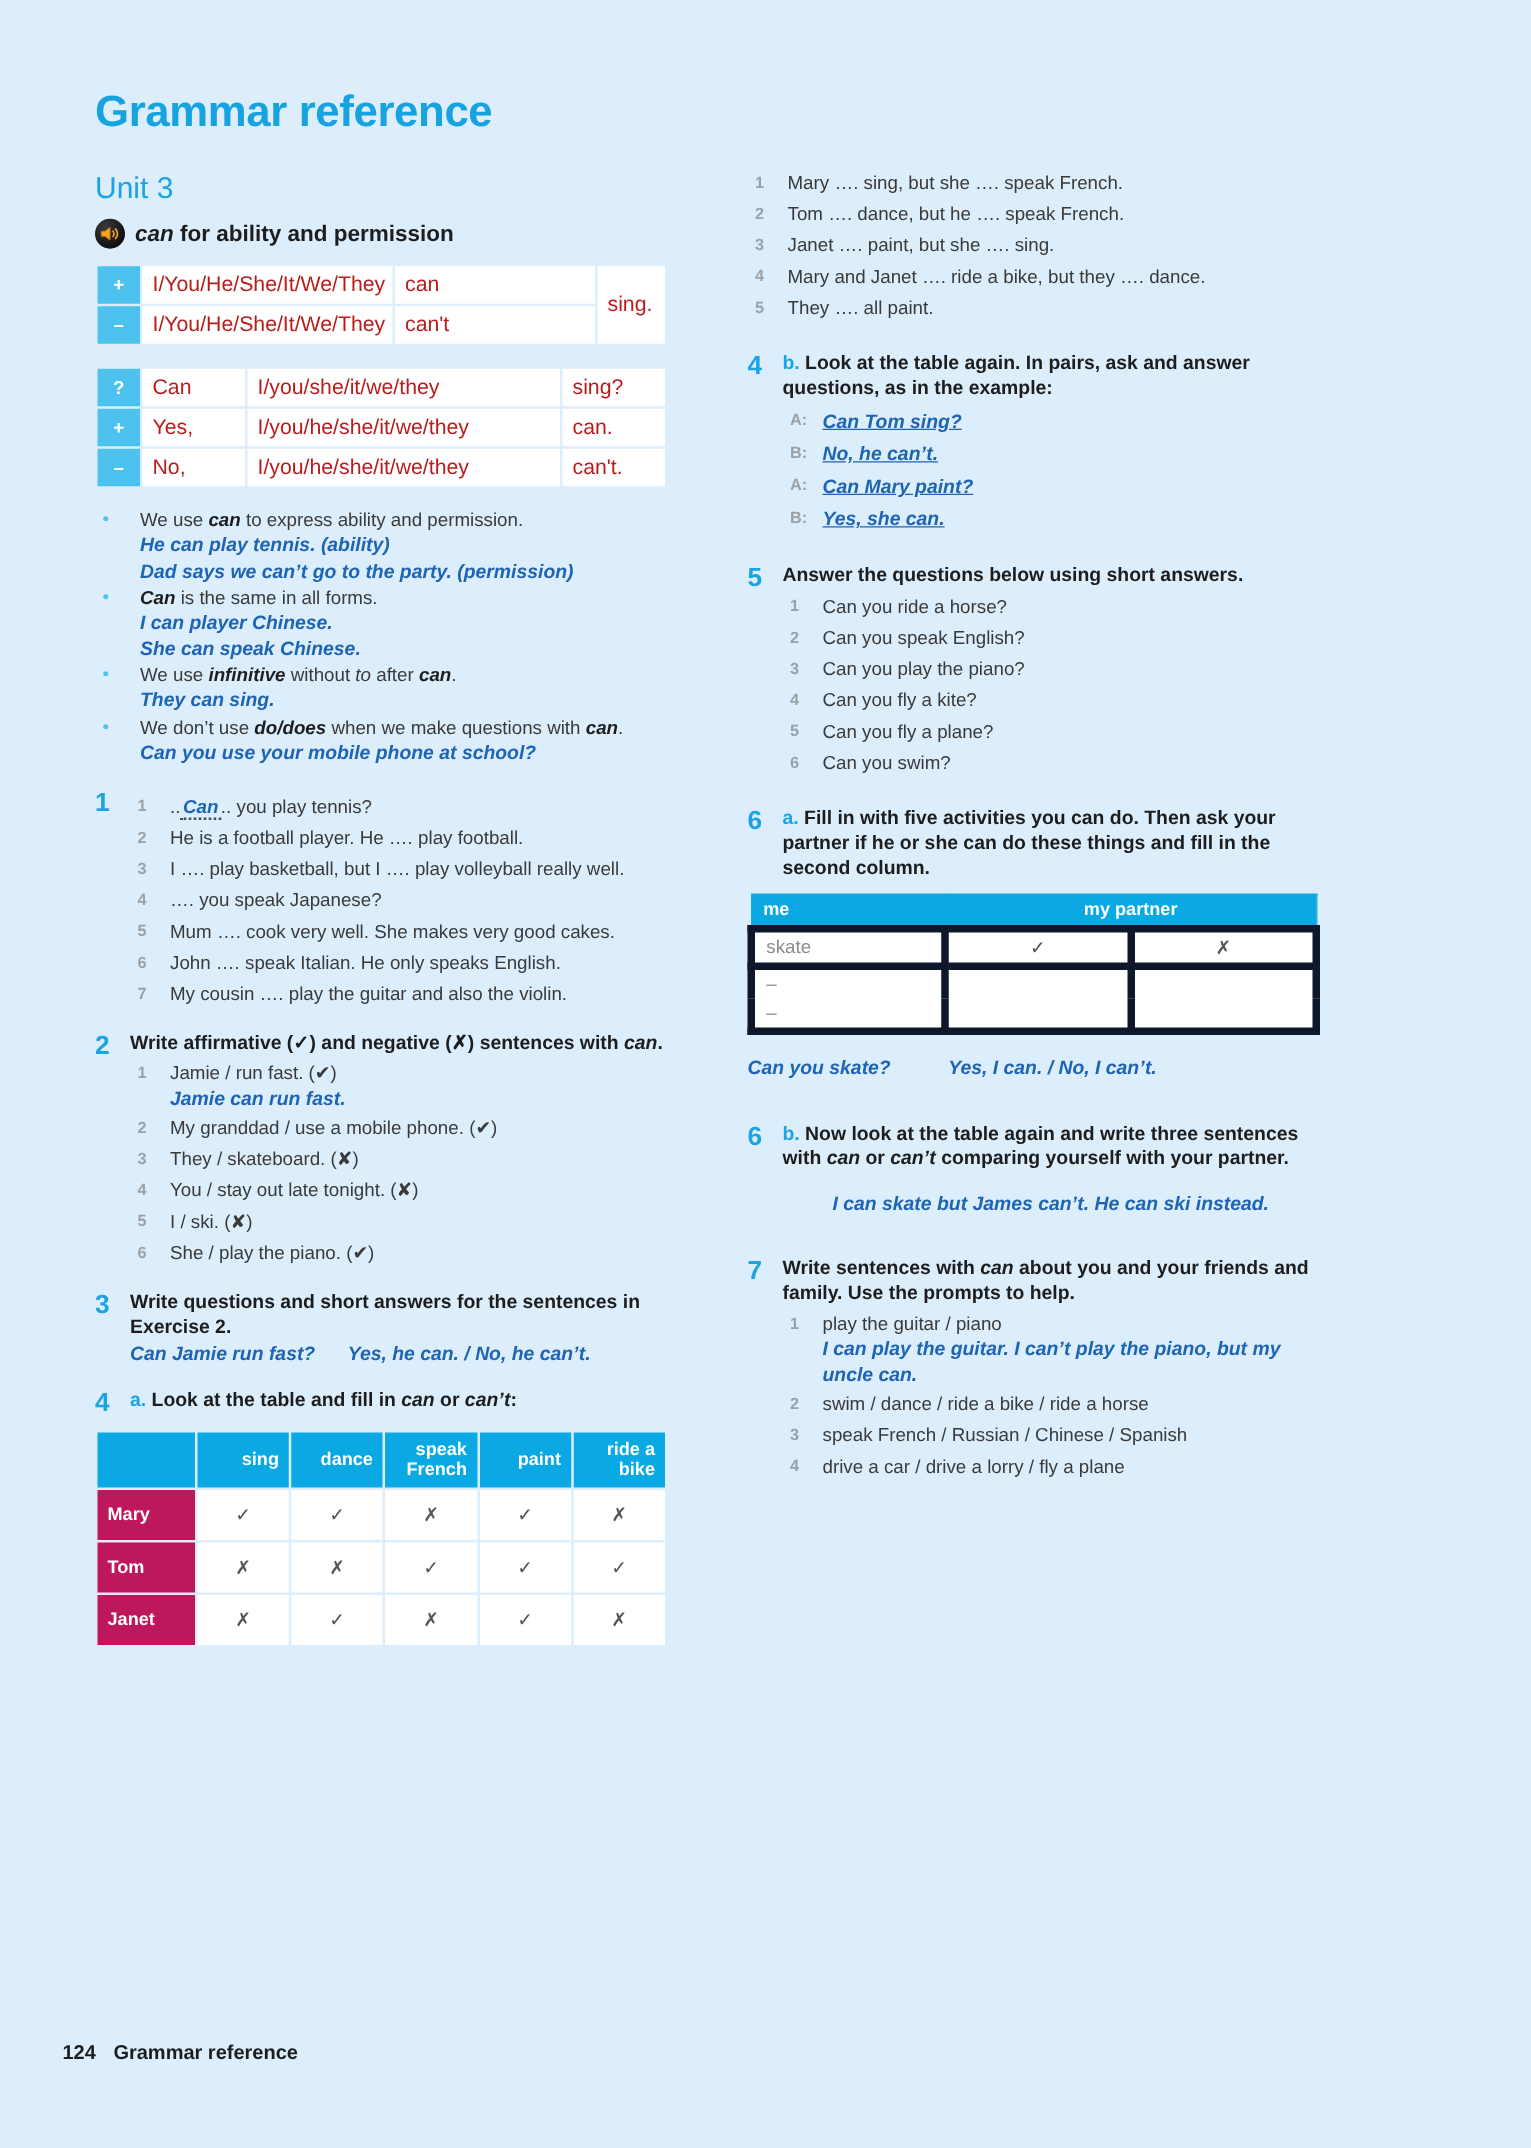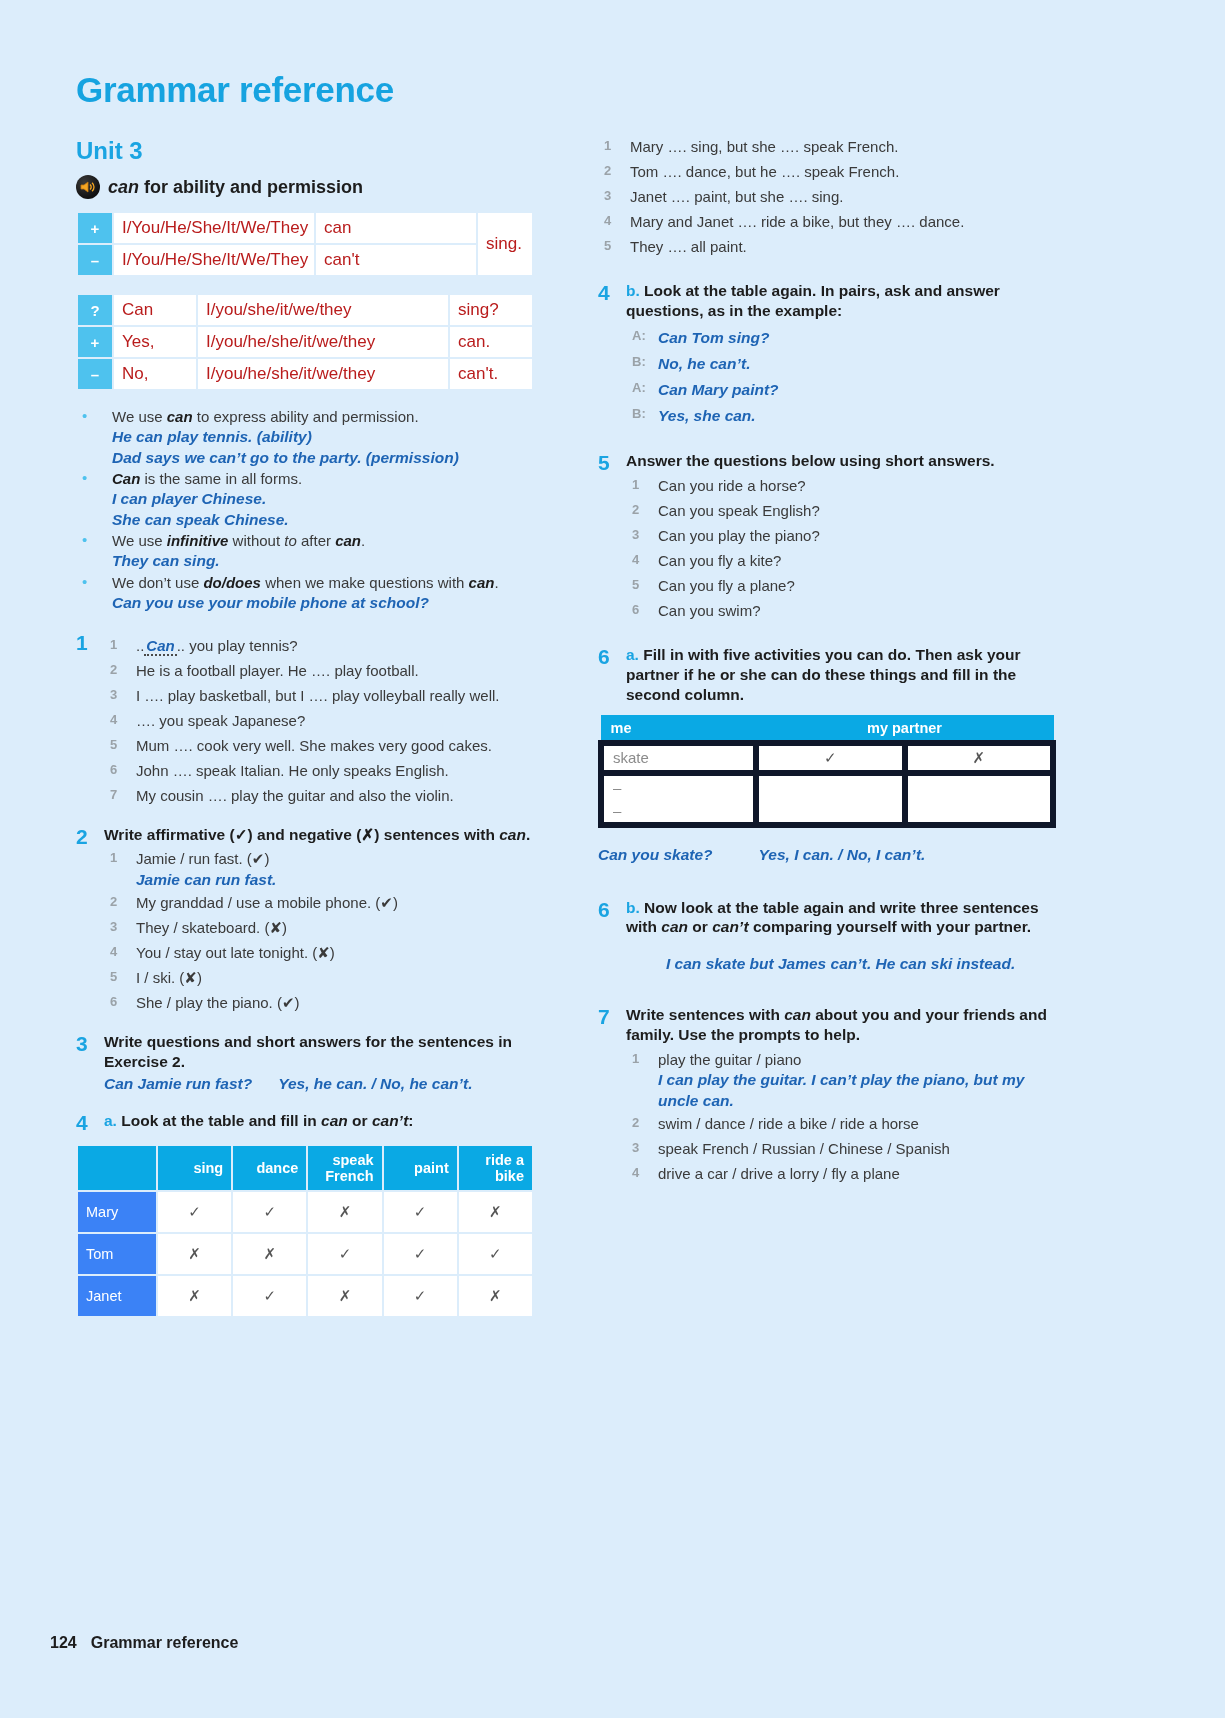--- a/index.html
+++ b/index.html
@@ -29,21 +29,21 @@
     font-weight: bold;
     color: #16a3e0;
     letter-spacing: -0.3px;
   }
 
   .unit-title {
     position: absolute;
     left: 76px;
     top: 137px;
     font-size: 24px;
-    font-weight: bold;
+    font-weight: normal;
     color: #1aa4e2;
   }
 
   
   .col-left {
     position: absolute;
     left: 76px;
     top: 175px;
     width: 470px;
   }
@@ -206,20 +206,21 @@
     top: 0;
     color: #9aa2a8;
     font-weight: bold;
     font-size: 13px;
   }
   .dlg .said {
     color: #1e64b4;
     font-style: italic;
     font-weight: bold;
     font-size: 15.5px;
+    text-decoration: underline;
   }
 
   .inline-answer {
     color: #1e64b4;
     font-style: italic;
     font-weight: bold;
     font-size: 15.5px;
     margin-top: 2px;
     line-height: 1.4;
   }
@@ -246,24 +247,24 @@
     color: #fff;
     font-size: 14.5px;
     font-weight: bold;
     text-align: right;
     padding: 5px 8px;
     vertical-align: middle;
     height: 44px;
   }
   table.abl th.corner { width: 78px; }
   table.abl td.rowhead {
-    background: #3b82f6;
+    background: #be185d;
     color: #fff;
     font-size: 14.5px;
-    font-weight: normal;
+    font-weight: bold;
     padding: 3px 8px;
     height: 40px;
   }
   table.abl td.cell {
     background: #fff;
     text-align: center;
     font-size: 15px;
     color: #555;
     height: 24px;
   }

